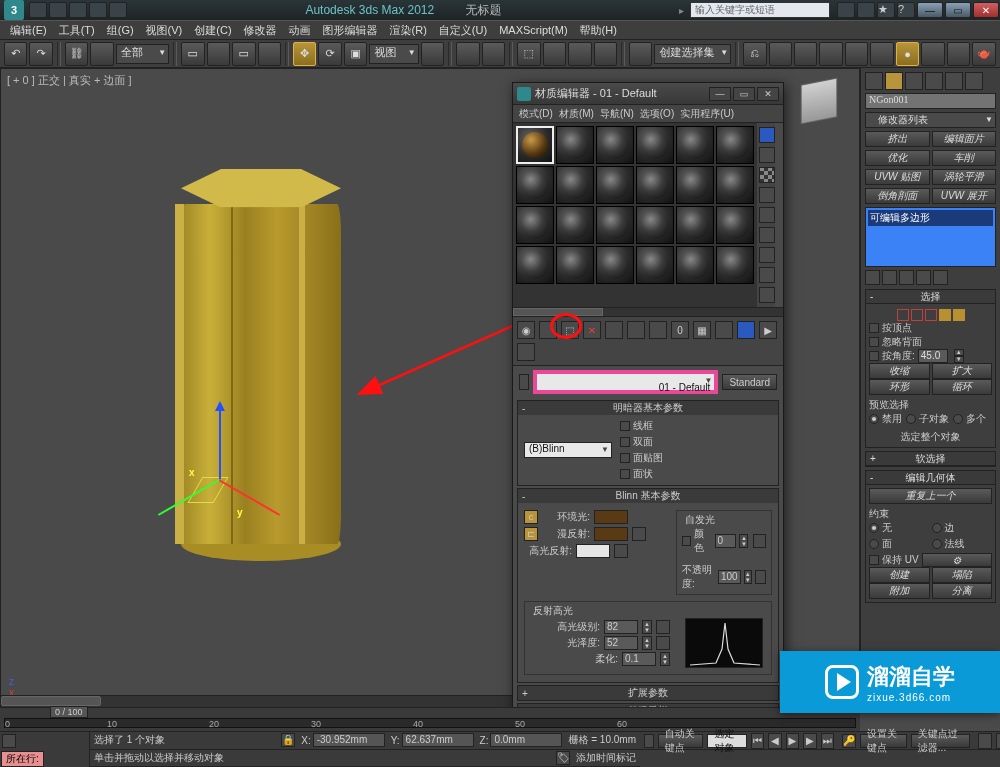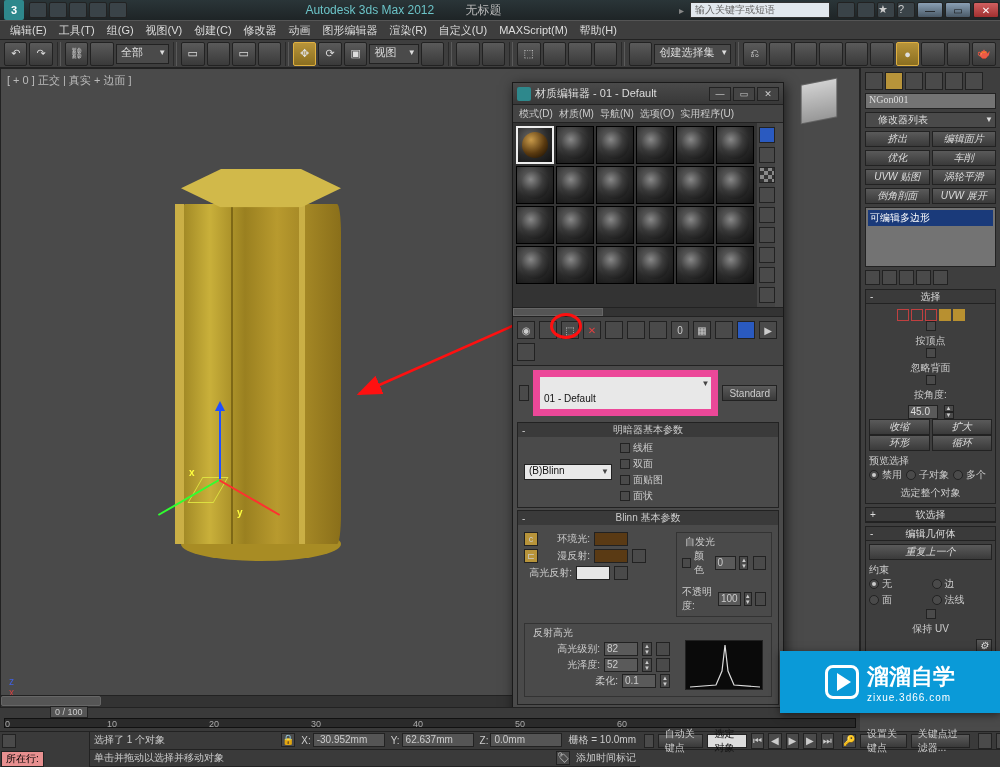--- a/index.html
+++ b/index.html
@@ -63,30 +63,30 @@
 
 .rightpanel { width: 140px; background: #3e3e3e; border-left: 1px solid #222; padding: 4px; display: flex; flex-direction: column; gap: 3px; overflow: hidden; }
 .rp-tabs { display: flex; gap: 2px; }
 .rp-tabs .tb { width: 18px; height: 18px; background: #4a4a4a; border: 1px solid #222; }
 .rp-tabs .tb.on { background: #b8943a; }
 .rp-input { height: 16px; background: #737373; border: 1px solid #222; color: #ddd; font-size: 10px; padding: 0 3px; font-family: Liberation Serif, serif; }
 .rp-drop { height: 16px; background: #4a4a4a; border: 1px solid #222; color: #ddd; font-size: 10px; padding: 0 12px; position: relative; }
 .rp-drop::after { content:"▼"; position:absolute; right:2px; font-size:8px; top:2px; }
 .rp-btnrow { display: flex; gap: 2px; }
 .rp-btn { flex: 1; height: 16px; background: linear-gradient(#5a5a5a,#3a3a3a); border: 1px solid #222; color: #ddd; font-size: 10px; display: flex; align-items: center; justify-content: center; font-style: italic; }
-.rp-list { background: #737373; border: 1px solid #222; height: 60px; color: #fff; font-size: 10px; padding: 2px; }
+.rp-list { background: #3b82f6; border: 1px solid #222; height: 60px; color: #fff; font-size: 10px; padding: 2px; }
 .rp-list .sel { background: #1a3a7a; padding: 1px 2px; }
 .rp-iconrow { display: flex; gap: 2px; height: 16px; }
 .rp-iconrow .ic { width: 15px; height: 15px; background: #4a4a4a; border: 1px solid #222; }
 .rp-rollout { border: 1px solid #222; }
 .rp-rollhead { background: #3a3a3a; height: 14px; font-size: 10px; display: flex; align-items: center; justify-content: center; color: #ddd; border-bottom: 1px solid #222; position: relative; }
 .rp-rollhead::before { content:"-"; position:absolute; left:4px; }
 .rp-rollhead.plus::before { content:"+"; }
 .rp-rollbody { padding: 3px; font-size: 10px; }
-.rp-check { display: flex; align-items: center; gap: 3px; font-size: 10px; flex-direction: column; }
+.rp-check { display: flex; align-items: center; gap: 3px; font-size: 10px; }
 .rp-check .box { width: 10px; height: 10px; background: #4a4a4a; border: 1px solid #222; }
 .rp-radio { display: flex; align-items: center; gap: 3px; font-size: 10px; }
 .rp-radio .dot { width: 10px; height: 10px; background: #4a4a4a; border: 1px solid #222; border-radius: 50%; }
 .rp-radio .dot.on::after { content:""; display:block; width:4px; height:4px; background:#ccc; border-radius:50%; margin:2px; }
 .rp-spin { display: flex; align-items: center; gap: 6px; }
 .rp-spin .val { width: 30px; height: 14px; background: #5a5a5a; border: 1px solid #222; font-size: 10px; padding: 0 2px; color: #ddd; }
 .rp-spin .arrows { width: 10px; display: flex; flex-direction: column; }
 .rp-spin .arrows span { height: 7px; background: #4a4a4a; border: 1px solid #222; font-size: 6px; line-height: 5px; text-align: center; }
 .rp-subicons { display:flex; gap:2px; justify-content:center; margin-top:2px; }
 .rp-subicons span { width:12px; height:12px; border:1px solid #666; }
@@ -112,21 +112,21 @@
 .mated-side .sb.check { background: repeating-conic-gradient(#888 0 25%, #333 0 50%) 0/8px 8px; }
 .mated-scroll { height: 10px; background: #333; border-top:1px solid #222; border-bottom:1px solid #222; position: relative; }
 .mated-scroll .thumb { position:absolute; left:0; width:90px; top:0; bottom:0; background:#555; border:1px solid #666; }
 .mated-tools { padding: 4px; display: flex; gap: 4px; flex-wrap: wrap; background: #444; border-bottom: 1px solid #222; position: relative; }
 .mated-tools .tb { width: 18px; height: 18px; background: #4a4a4a; border: 1px solid #222; font-size:10px; display:flex; align-items:center; justify-content:center; }
 .mated-tools .tb.del { color:#e04040; }
 .mated-tools .tb.sel { background:#2a5ac0; }
 .red-circle { position:absolute; width:32px; height:26px; border:3px solid #ff1010; border-radius:50%; left:37px; top:-4px; pointer-events:none; }
 .mated-namerow { display: flex; gap: 4px; padding: 4px 6px; align-items: center; }
 .mated-namerow .lb { width: 10px; height: 16px; background: #4a4a4a; border: 1px solid #222; }
-.mated-namerow .nm { flex: 1; height: 16px; background: #e8e8e8; color:#111; border: 7px solid #ec4899; font-size: 10px; padding: 16px 4px; position:relative; }
+.mated-namerow .nm { flex: 1; height: 16px; background: #e8e8e8; color:#111; border: 4px solid #ec4899; font-size: 10px; padding: 8px 4px; position:relative;text-align:right; }
 .mated-namerow .nm::after { content:"▼"; position:absolute; right:2px; font-size:8px; color:#444; top:2px; }
 .mated-namerow .std { height: 16px; padding: 0 6px; background: linear-gradient(#5a5a5a,#3a3a3a); border: 1px solid #222; font-size: 10px; display: flex; align-items: center; }
 .mated-roll { border: 1px solid #222; margin: 2px 4px; }
 .mated-rollhead { height: 14px; background: #3a3a3a; font-size: 10px; display: flex; align-items: center; justify-content: center; position: relative; }
 .mated-rollhead::before { content:"-"; position:absolute; left:4px; }
 .mated-rollhead.plus::before { content:"+"; }
 .mated-rollbody { padding: 4px 6px; font-size: 10px; }
 .shader-row { display: flex; align-items: center; gap: 8px; }
 .shader-sel { width: 88px; height: 16px; background: #e8e8e8; color: #111; border: 1px solid #222; font-size: 10px; padding: 0 4px; position: relative; }
 .shader-sel::after { content:"▼"; position:absolute; right:2px; font-size:8px; color:#444; top:2px; }

